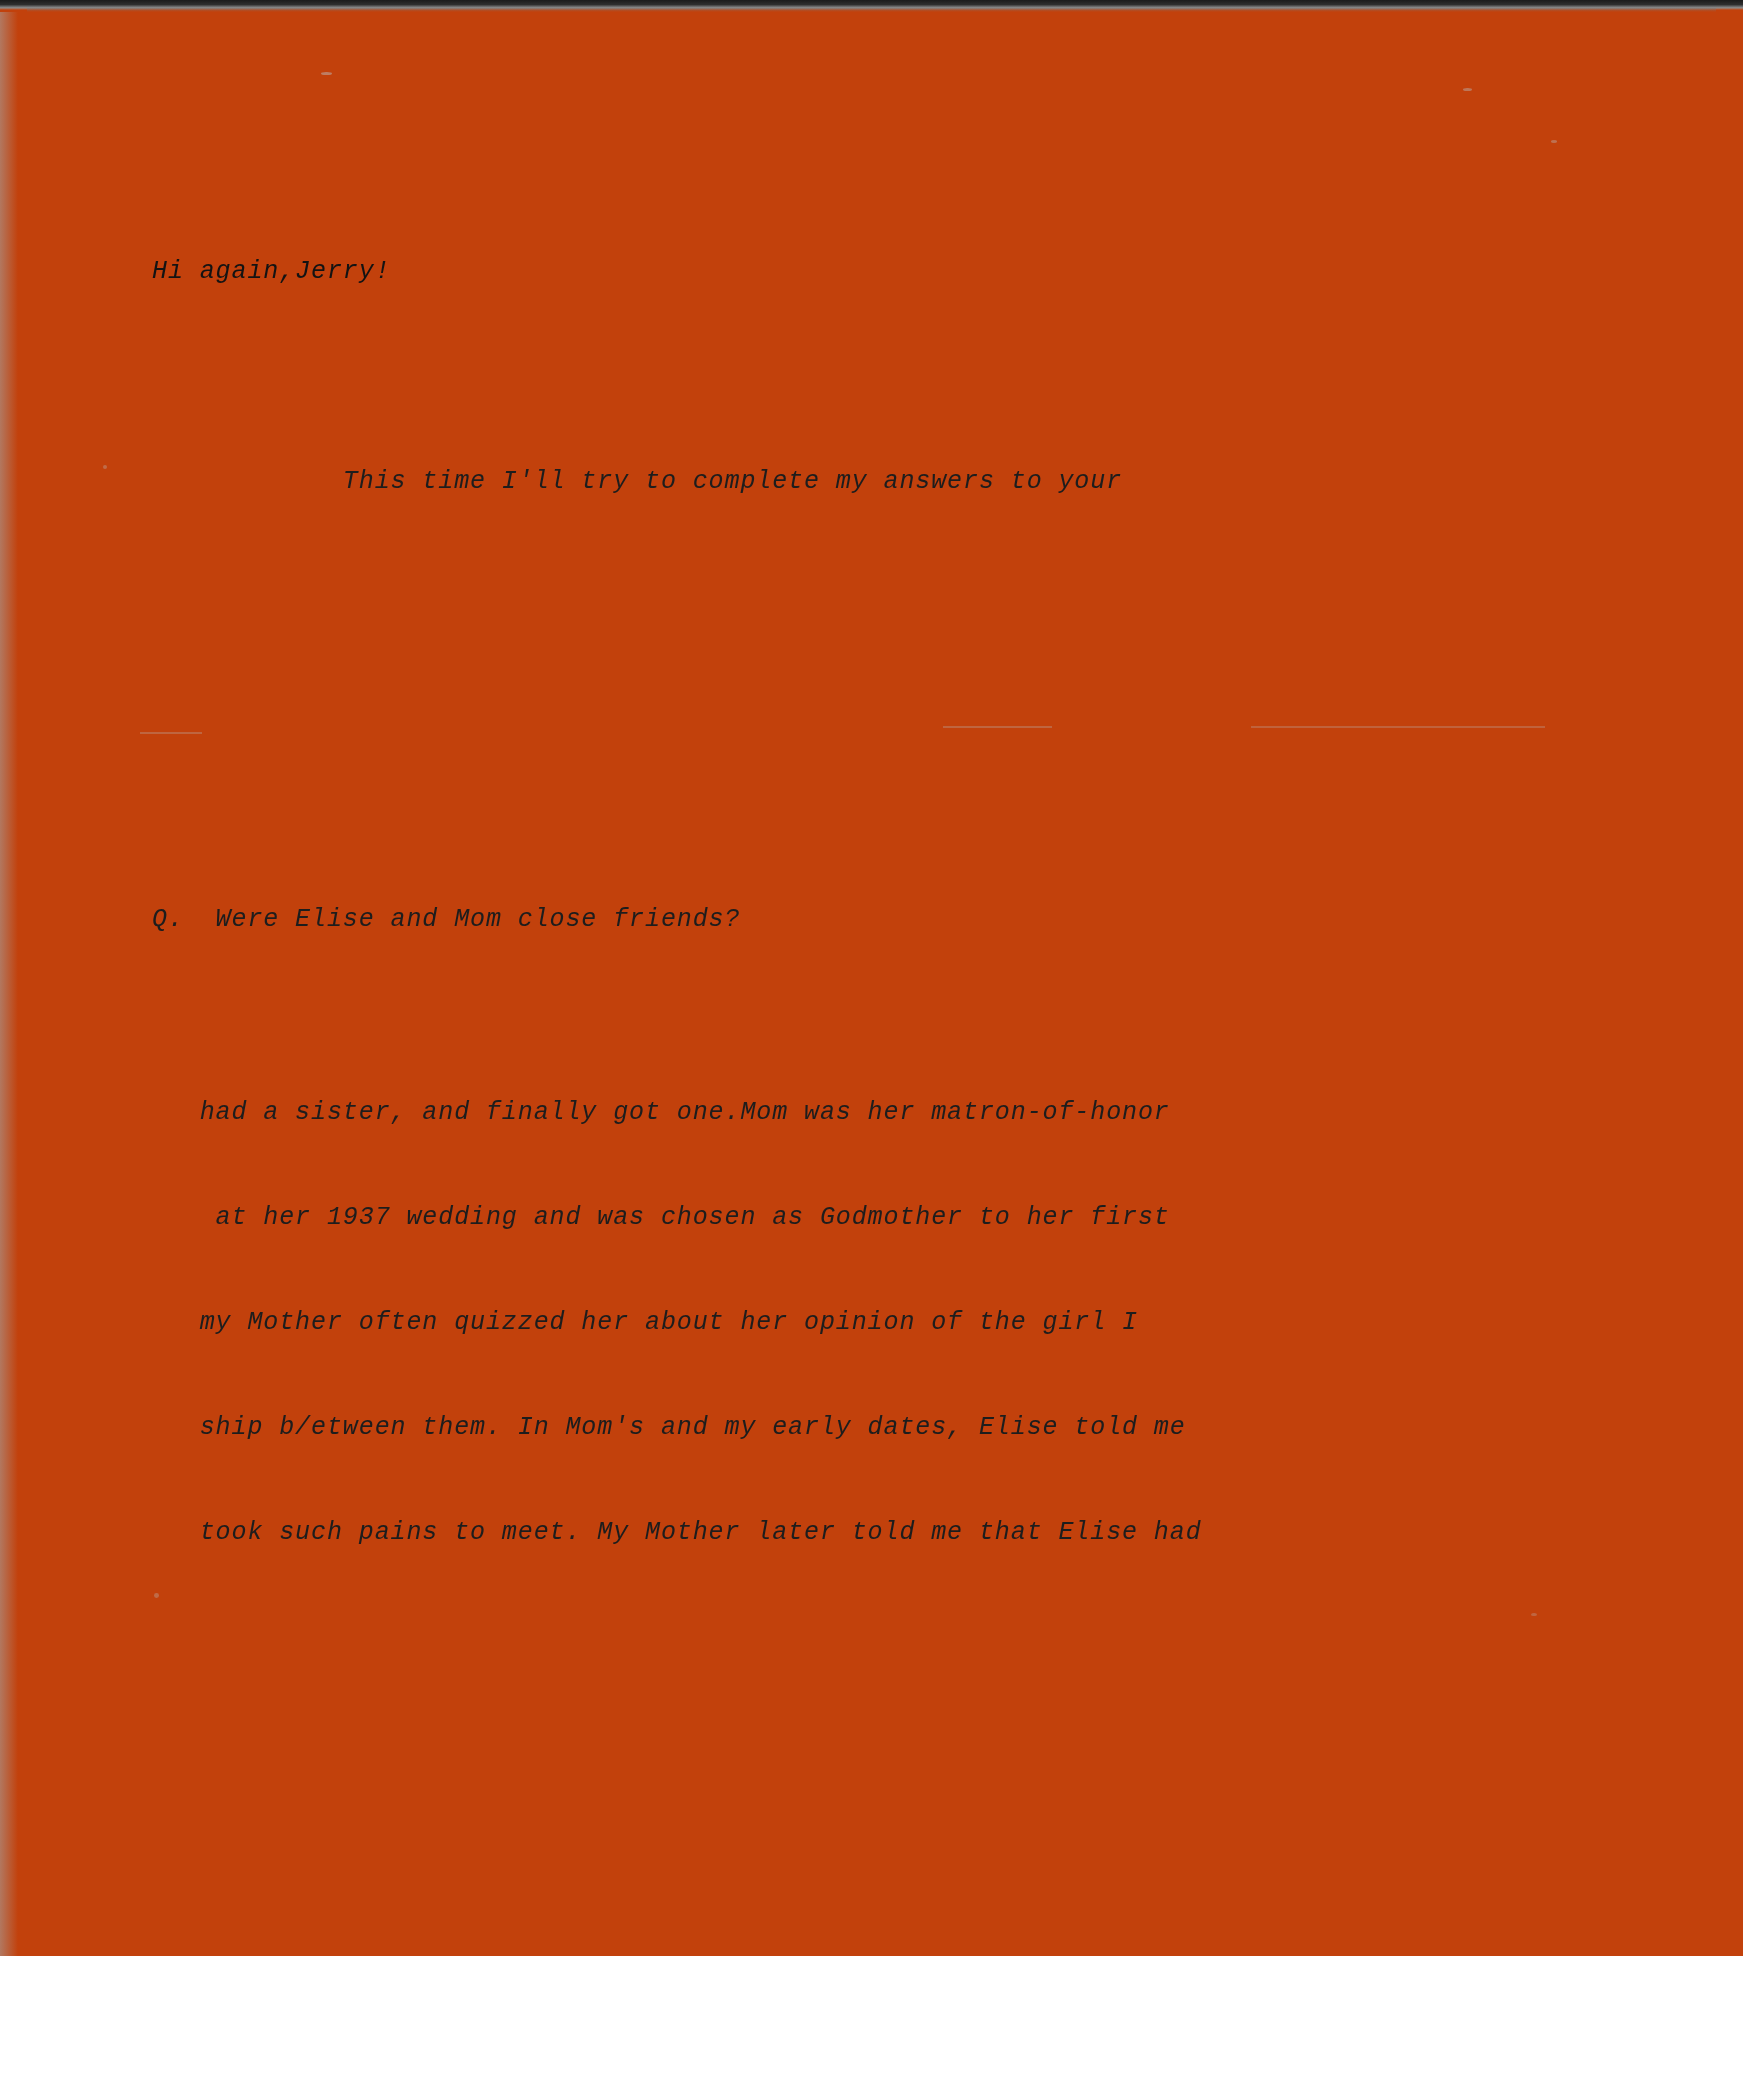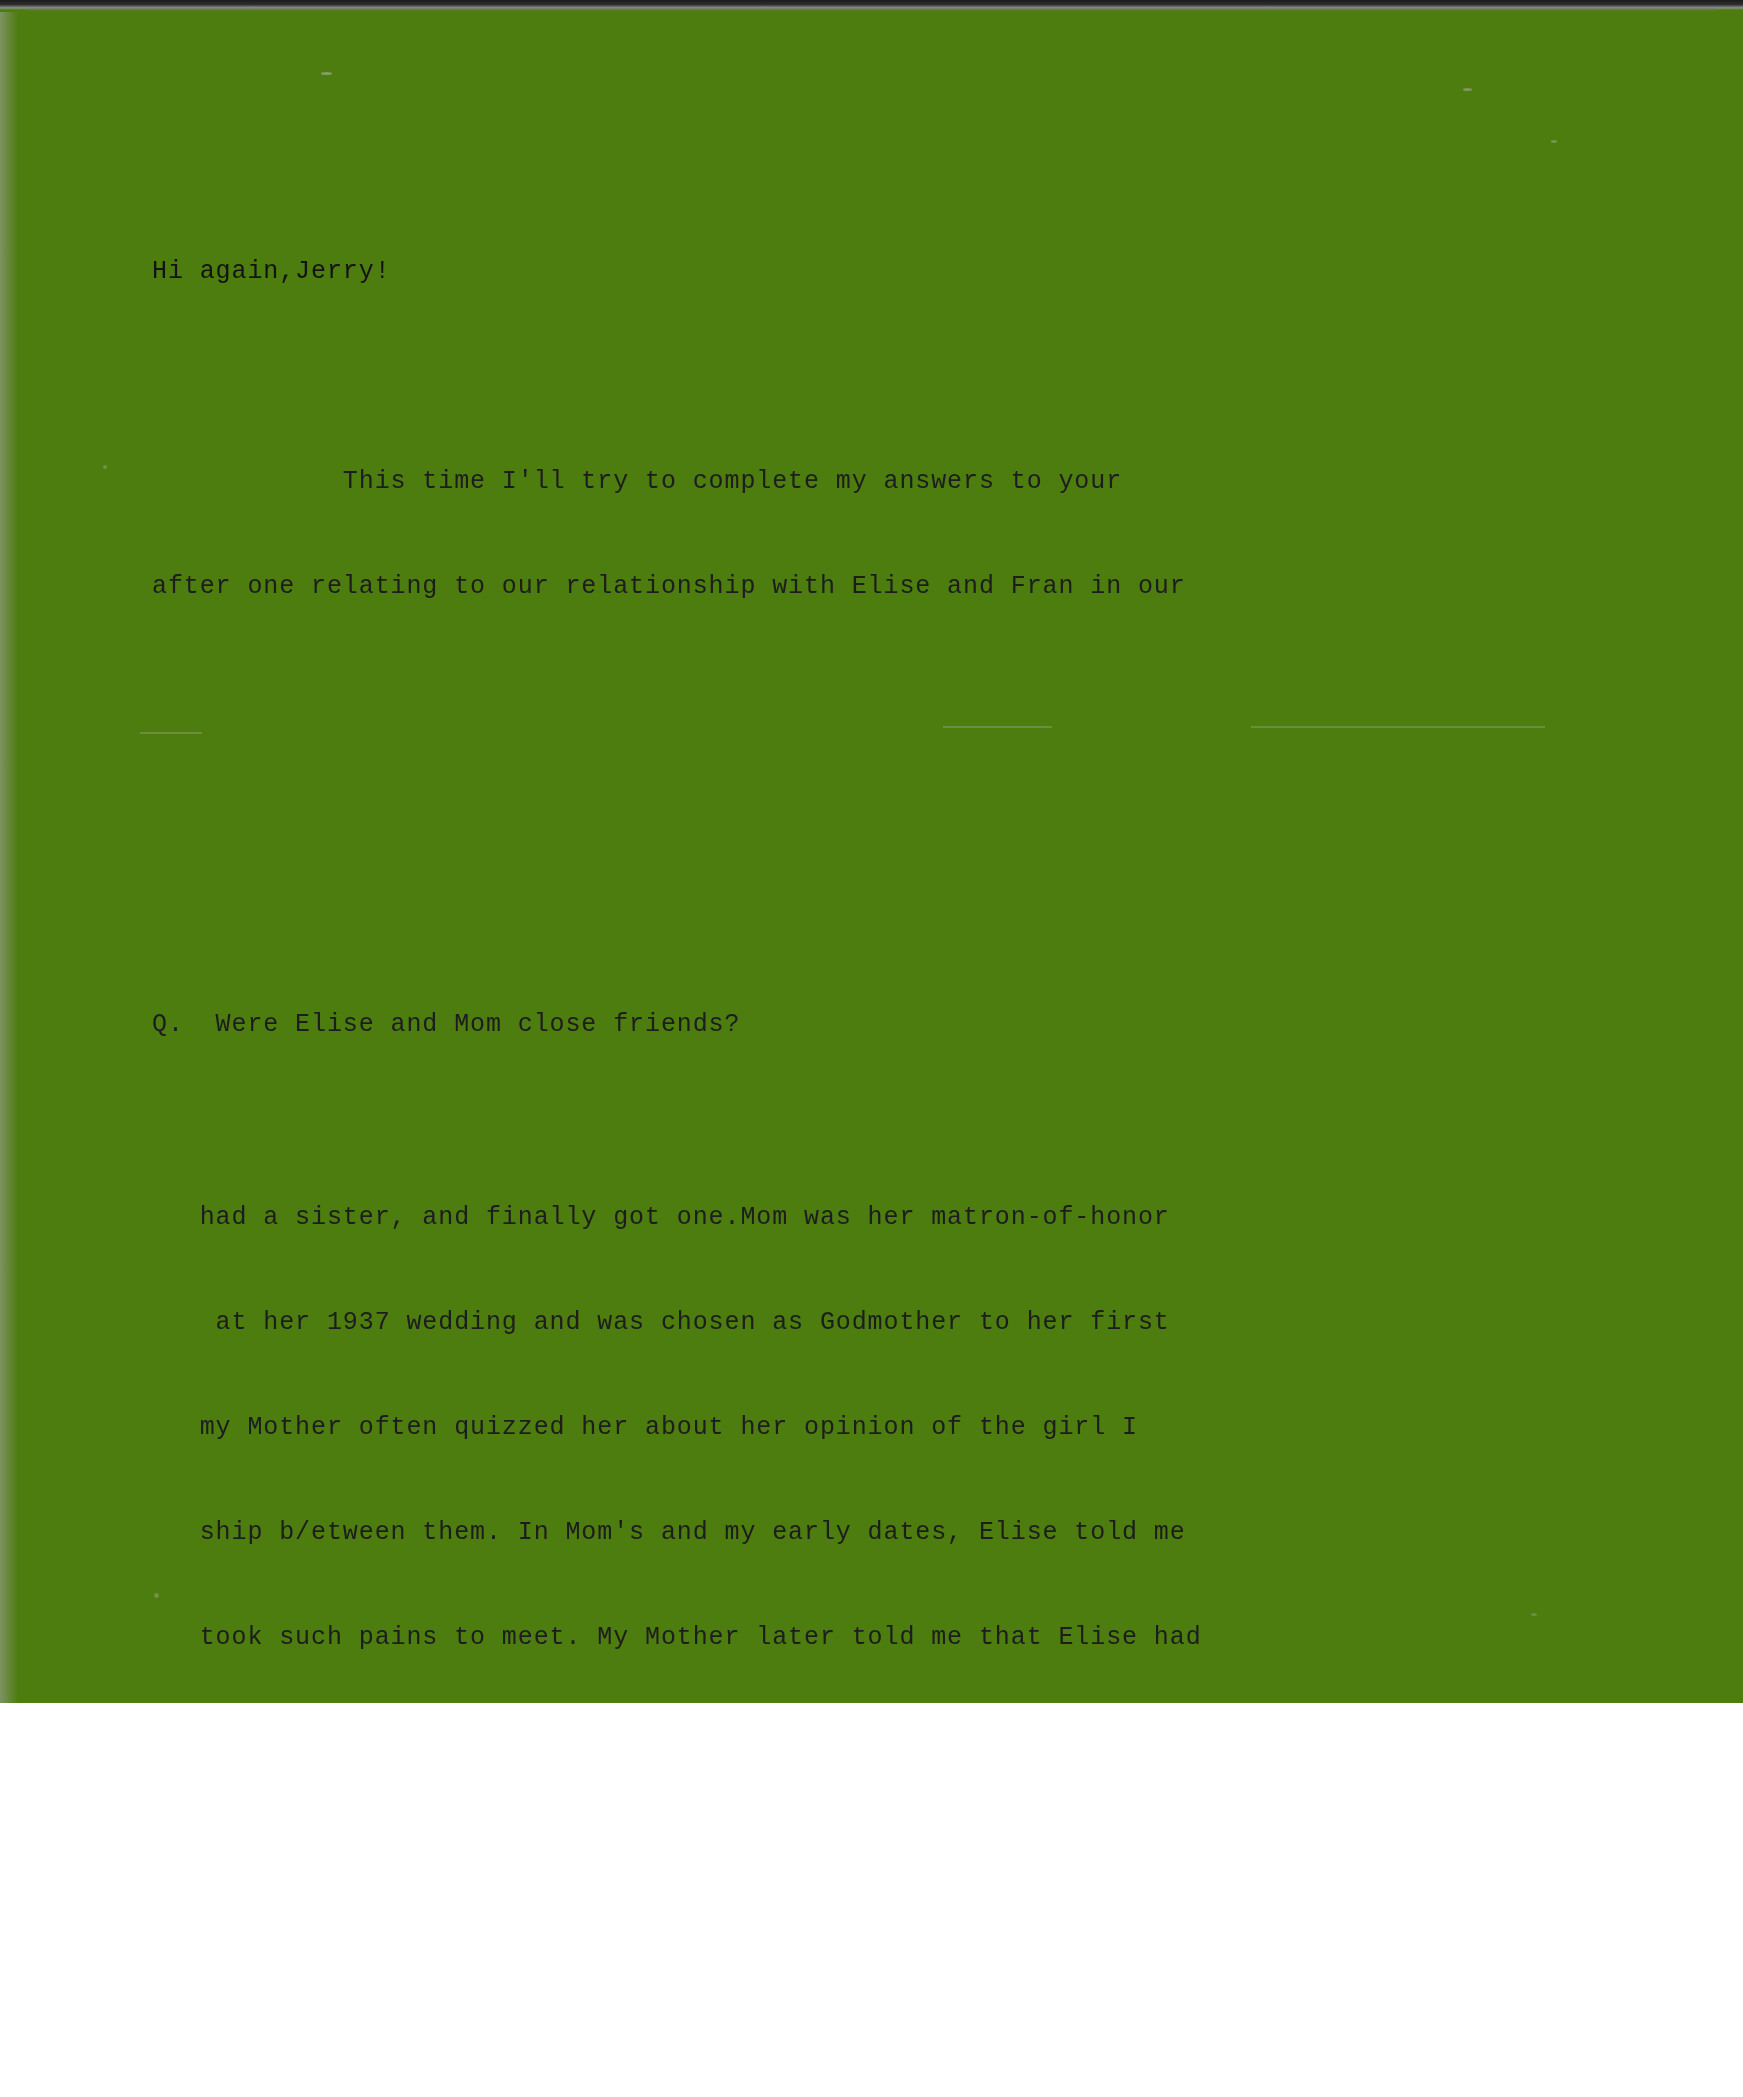--- a/index.html
+++ b/index.html
@@ -5,24 +5,25 @@
 <style>
   html, body {
     margin: 0;
     padding: 0;
     background: #ffffff;
   }
 
   #page {
     position: relative;
     width: 1743px;
-    height: 1703px;
-    background: #4d7c0f;
+    height: 1956px;
+    background: #c2410c;
     overflow: hidden;
     font-family: "Liberation Mono", "DejaVu Sans Mono", monospace;
+    font-style: italic;
   }
 
   
   .scan-edge-top {
     position: absolute;
     top: 0; left: 0;
     width: 1743px;
     height: 9.6px;
     background: linear-gradient(to bottom, #1b1b1b 0%, #2e2e2e 45%, #8e8e8e 78%, rgba(240,240,240,0) 100%);
   }
@@ -96,21 +97,20 @@
   <div class="speck sp7"></div>
   <div class="speck sp8"></div>
   <div class="speck sp9"></div>
 
   <div class="typescript">
 
     <div class="tline ink-dark">Hi again,Jerry!</div>
 
     <div>
       <div class="tline">            This time I'll try to complete my answers to your</div>
-      <div class="tline">after one relating to our relationship with Elise and Fran in our</div>
     </div>
 
     <div class="gap-half"></div>
 
     
     <div>
       <div class="tline">Q.  Were Elise and Mom close friends?</div>
       <div class="gap-half"></div>
       <div class="tline">   had a sister, and finally got one.Mom was her matron-of-honor</div>
       <div class="tline">    at her 1937 wedding and was chosen as Godmother to her first</div>

